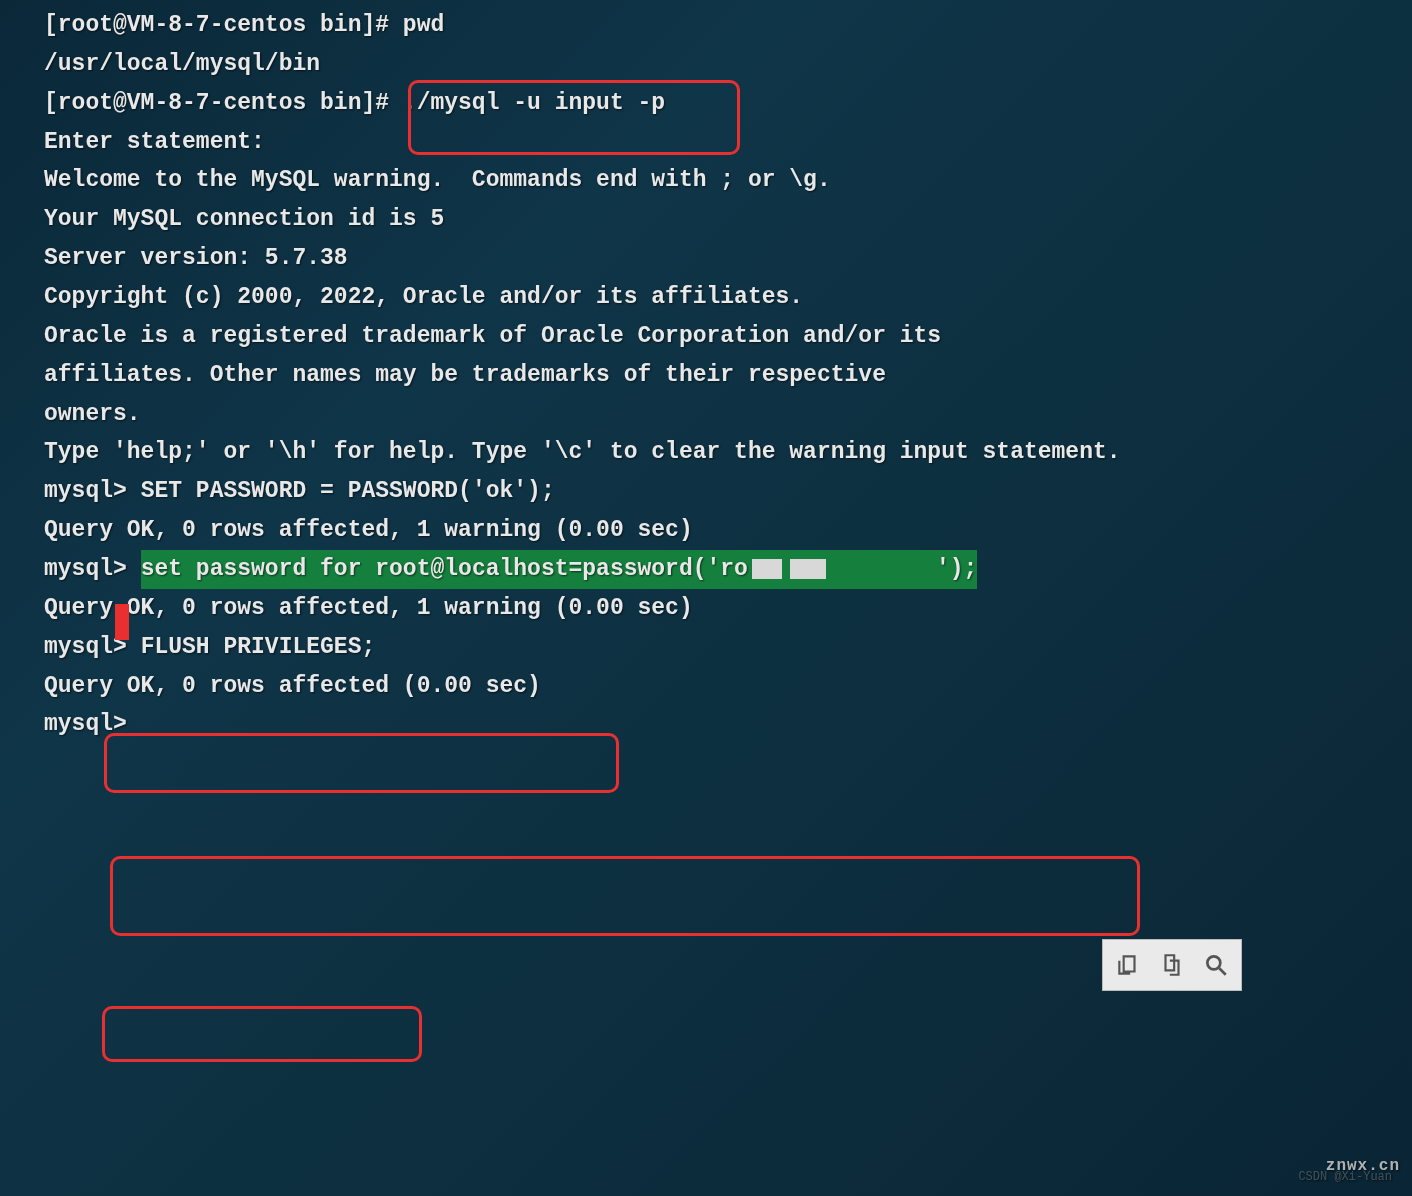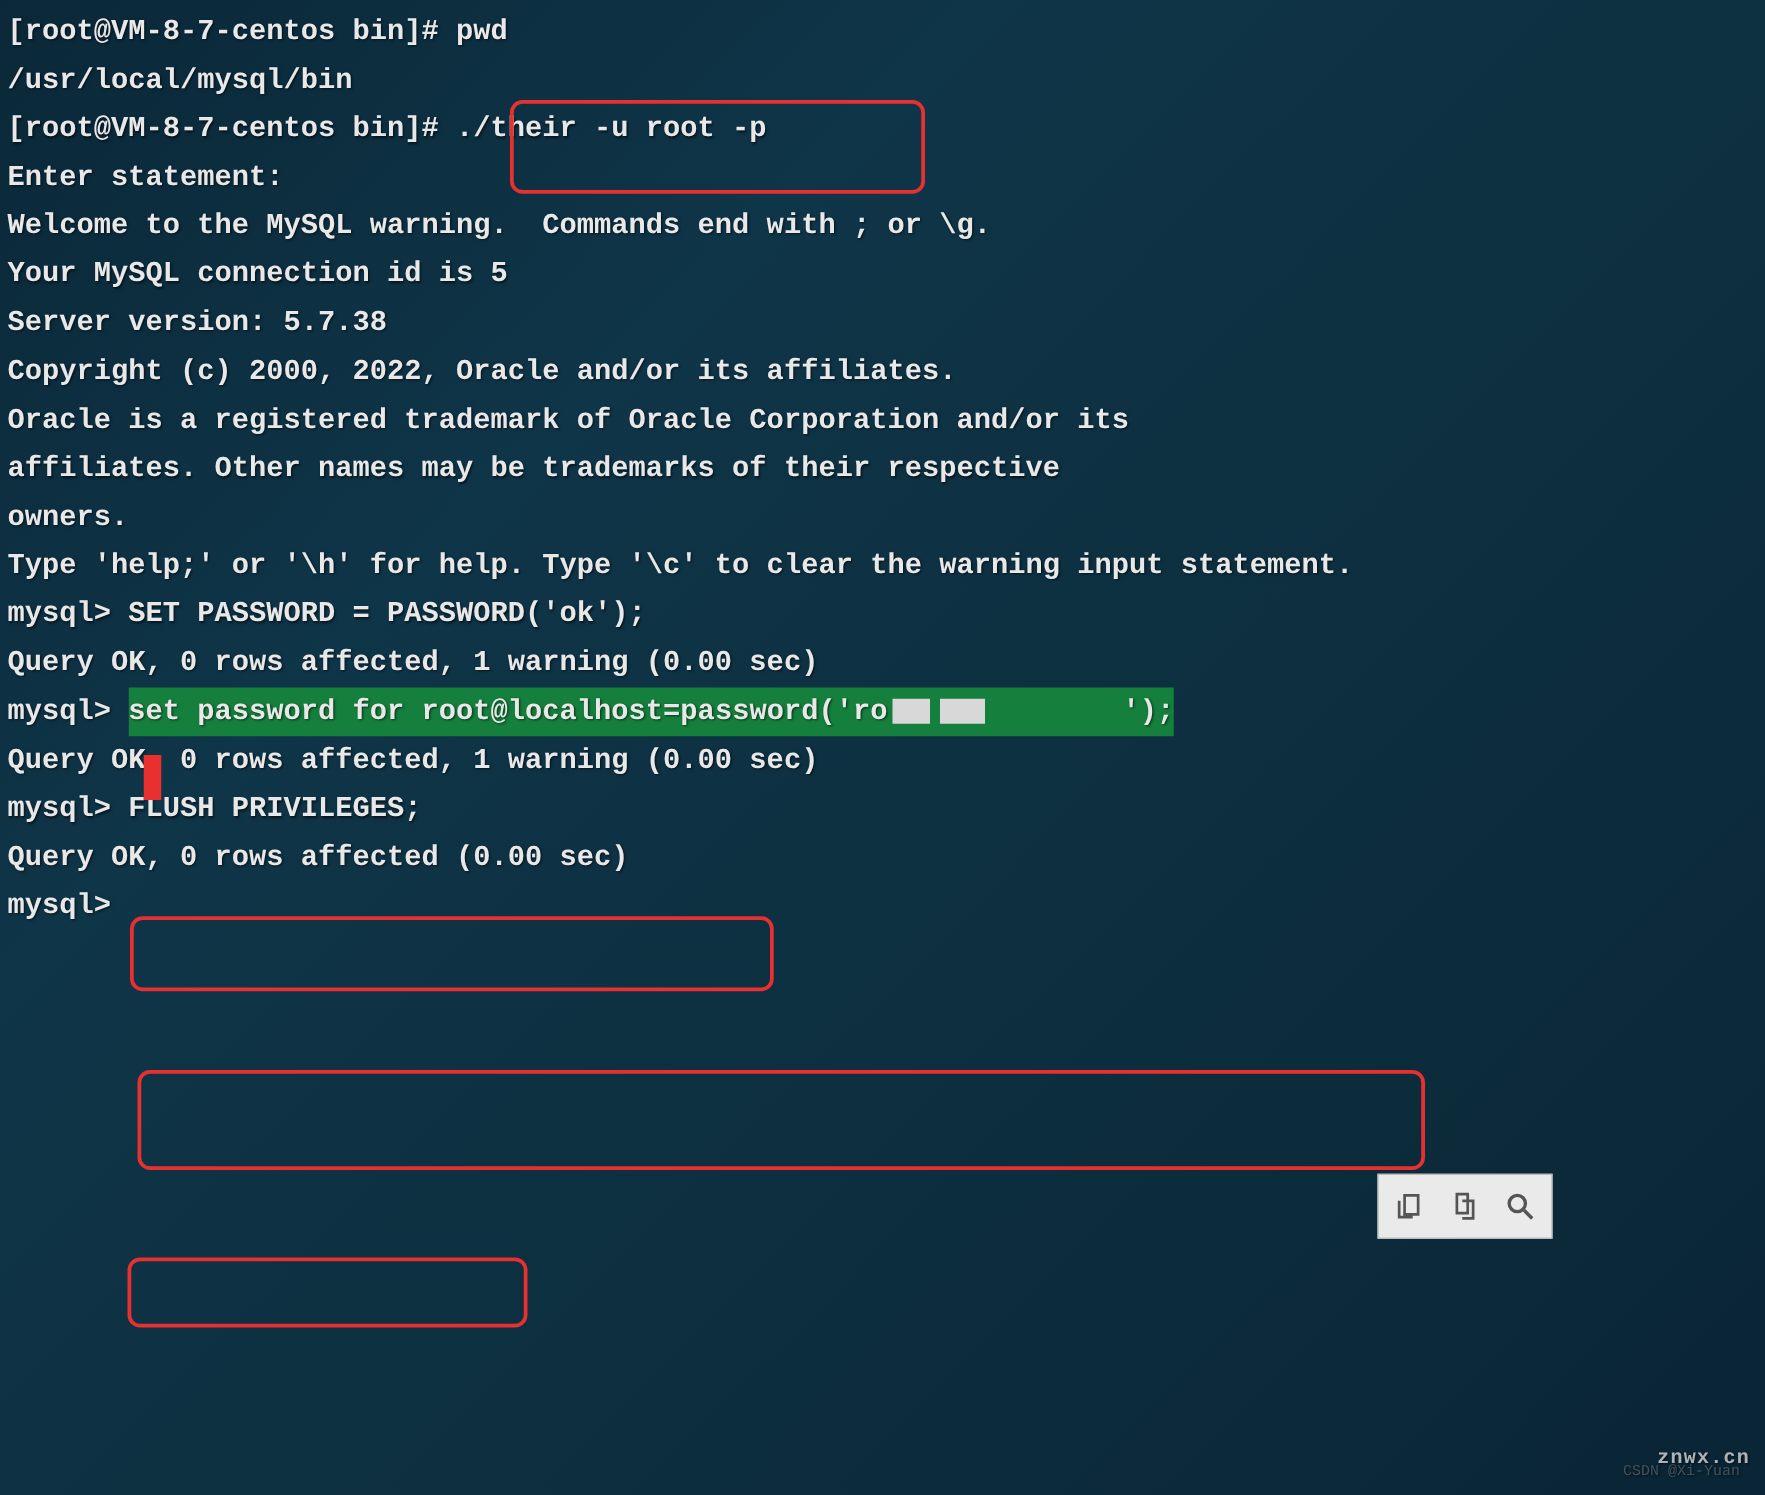--- a/index.html
+++ b/index.html
@@ -17,20 +17,21 @@
       color: #e8e8e8;
       padding: 6px 6px;
       line-height: 1.69;
       position: relative;
       overflow: hidden;
       text-shadow: 1px 1px 2px rgba(0,0,0,0.6);
     }
     .line {
       white-space: pre;
       position: relative;
+      margin-left: 38px;
     }
     .highlight-box {
       position: absolute;
       border: 3px solid #e83030;
       border-radius: 10px;
       pointer-events: none;
     }
     .box1 {
       top: 80px;
       left: 408px;
@@ -119,21 +120,21 @@
       letter-spacing: 1px;
       font-family: Liberation Mono, monospace;
     }
     .prompt { display: inline; }
   </style>
 </head>
 <body>
 
 <div class="line"><span class="prompt">[root@VM-8-7-centos bin]# </span><span>pwd</span></div>
 <div class="line">/usr/local/mysql/bin</div>
-<div class="line"><span class="prompt">[root@VM-8-7-centos bin]# </span><span>./their -u root -p</span></div>
+<div class="line"><span class="prompt">[root@VM-8-7-centos bin]# </span><span>./mysql -u input -p</span></div>
 <div class="line">Enter statement: </div>
 <div class="line">Welcome to the MySQL warning.  Commands end with ; or \g.</div>
 <div class="line">Your MySQL connection id is 5</div>
 <div class="line">Server version: 5.7.38</div>
 <div class="line"></div>
 <div class="line">Copyright (c) 2000, 2022, Oracle and/or its affiliates.</div>
 <div class="line"></div>
 <div class="line">Oracle is a registered trademark of Oracle Corporation and/or its</div>
 <div class="line">affiliates. Other names may be trademarks of their respective</div>
 <div class="line">owners.</div>

